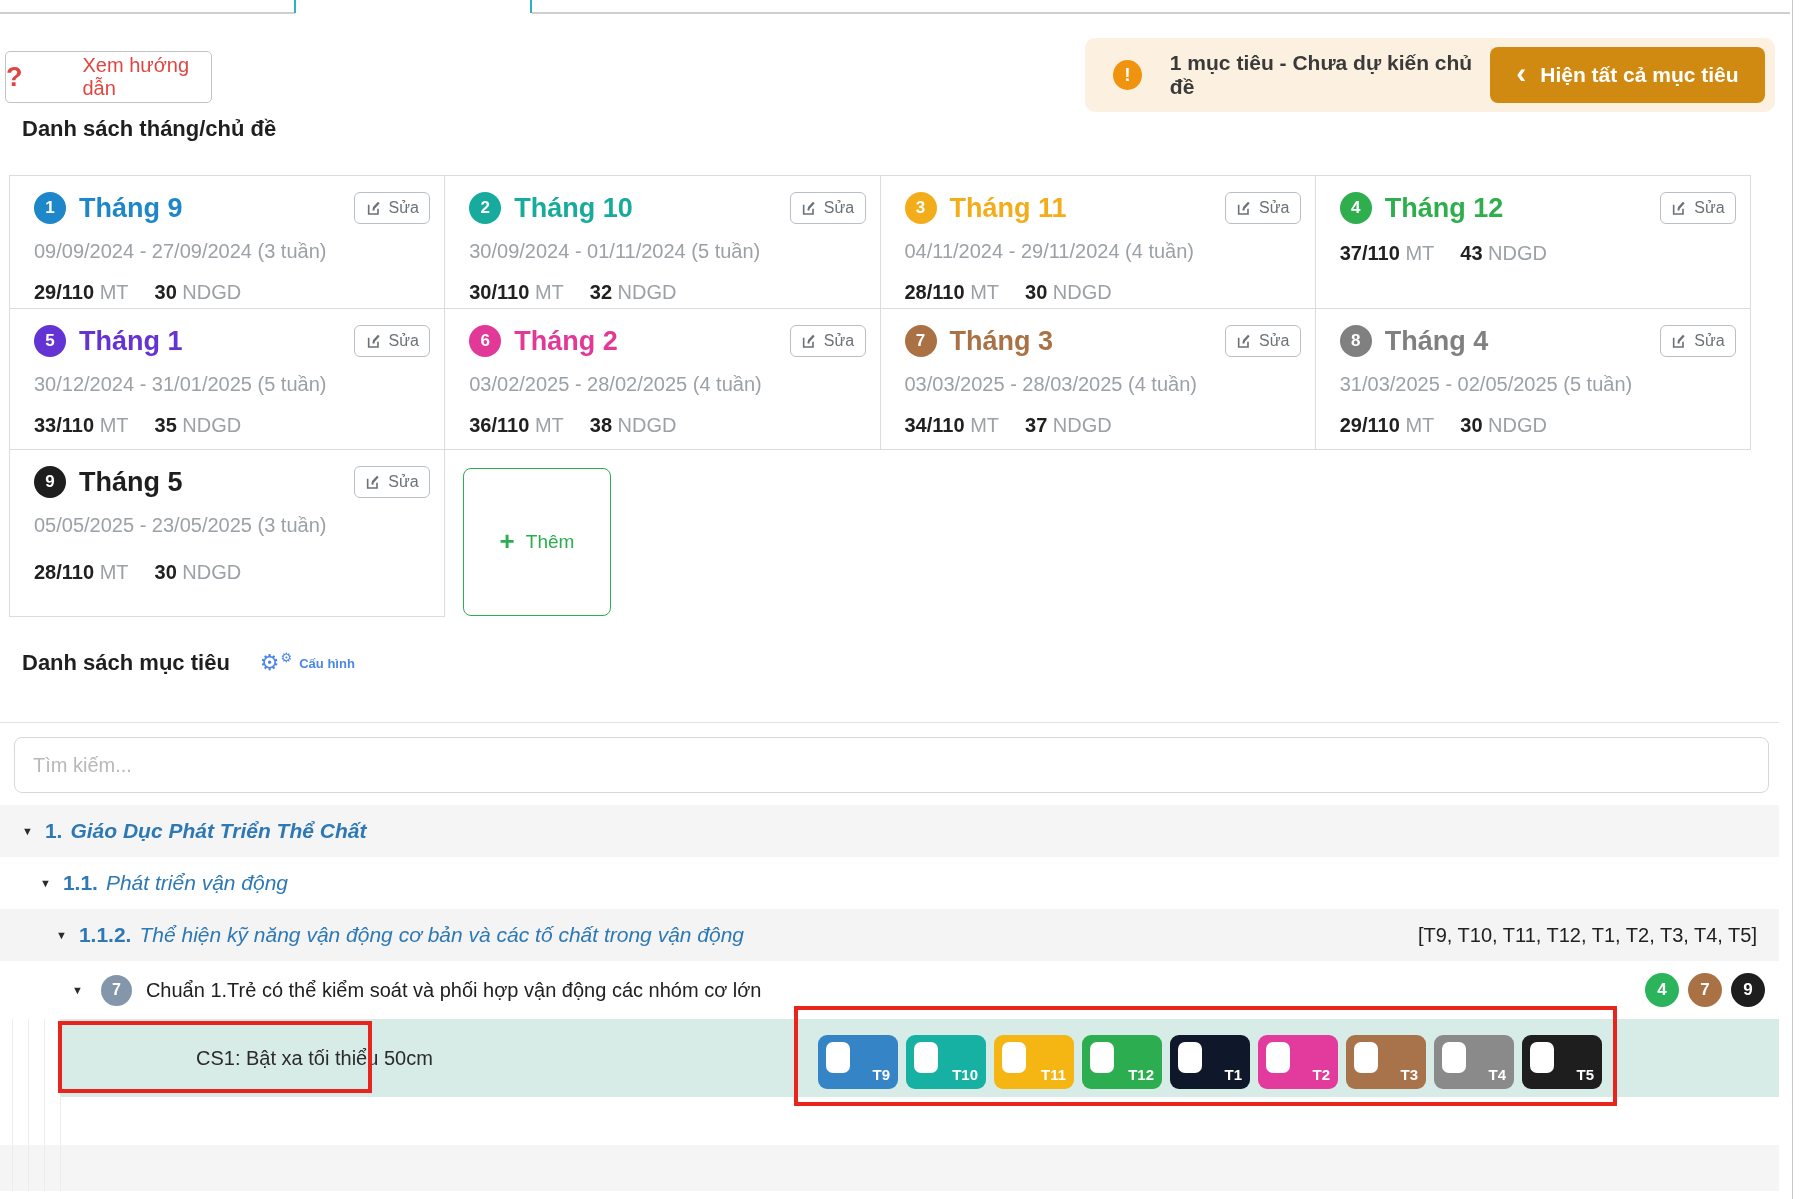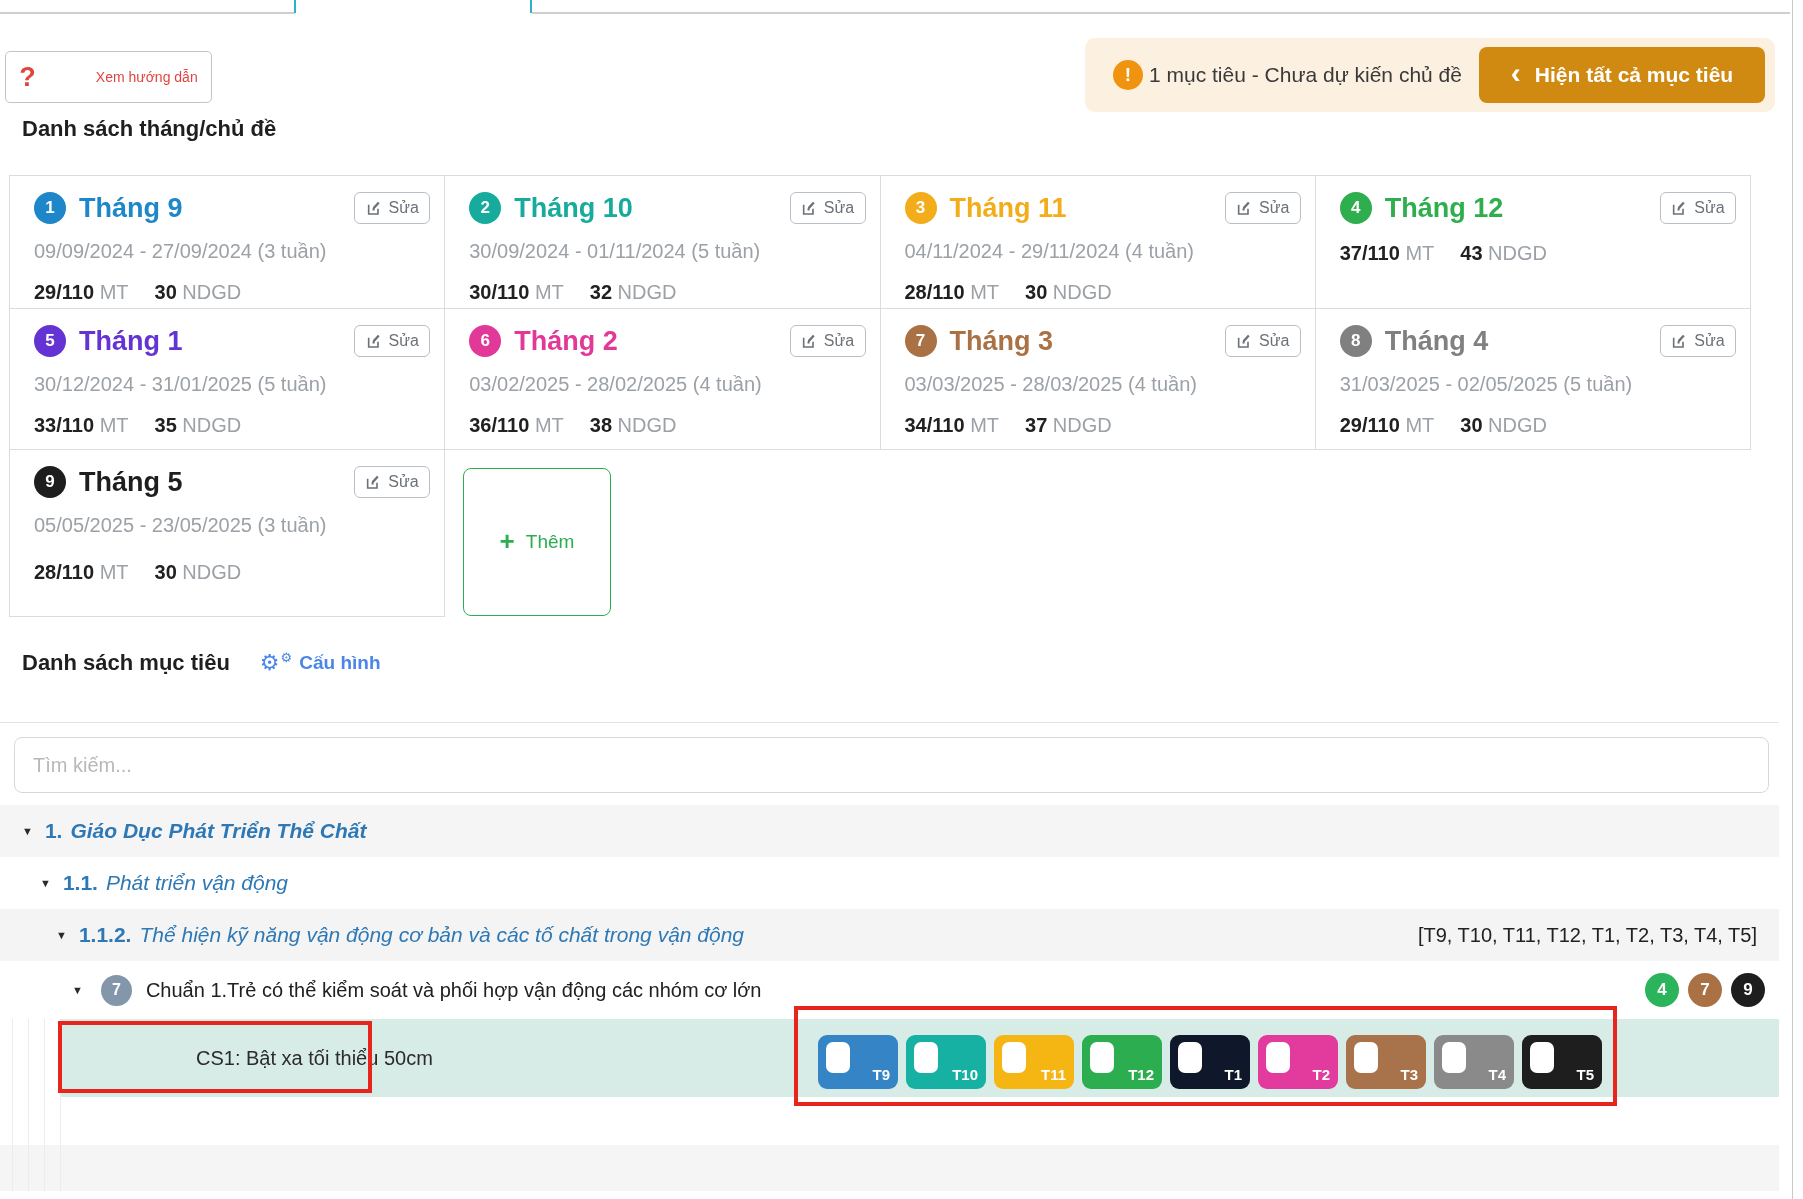--- a/index.html
+++ b/index.html
@@ -8,28 +8,28 @@
 
   
   .tabline { position:absolute; top:12px; height:2px; background:#cfcfcf; }
   .tabedge { position:absolute; top:0; width:2px; height:13px; background:#2ab3c4; }
 
   
   .guide-btn { position:absolute; left:5px; top:51px; width:207px; height:52px; background:#fff;
     border:1px solid #c3c3c3; border-radius:5px; display:flex; align-items:center; justify-content:center;
     gap:16px; cursor:pointer; }
   .guide-q { color:#e04540; font-size:27px; font-weight:bold; }
-  .guide-label { color:#e04540; font-size:14px;margin-left:44px; }
+  .guide-label { color:#e04540; font-size:20px;margin-left:44px; }
 
   
   .alert { position:absolute; left:1085px; top:38px; width:690px; height:74px; background:#fcf0e1;
     border-radius:10px; display:flex; align-items:center; padding-left:28px; }
   .alert-icon { width:30px; height:30px; border-radius:50%; background:#f0940f; color:#fff;
     font-weight:bold; font-size:19px; display:flex; align-items:center; justify-content:center; }
-  .alert-text { margin-left:6px; font-size:21px; font-weight:normal; color:#3a3a3a; }
+  .alert-text { margin-left:28px; font-size:21px; font-weight:bold; color:#3a3a3a; }
   .alert-btn { margin-left:auto; margin-right:10px; width:286px; height:56px; background:#d08a12;
     border:none; border-radius:8px; color:#fff; font-weight:bold; font-size:21px; display:flex;
     align-items:center; justify-content:center; gap:14px; cursor:pointer; font-family:inherit; }
   .alert-chevron { font-size:30px; font-weight:bold; line-height:0; margin-top:-5px; }
 
   .section-title { position:absolute; font-size:22px; font-weight:bold; color:#1f1f1f; }
 
   
   .grid-row { position:absolute; left:9px; width:1742px; display:flex; }
   .card { flex:1; background:#fff; border:1px solid #dcdcdc; padding:16px 14px 0 24px; position:relative; }
@@ -52,21 +52,21 @@
     border:1px solid #2cae50; border-radius:8px; display:flex; align-items:center; justify-content:center;
     gap:11px; cursor:pointer; }
   .add-plus { color:#2cae50; font-size:26px; font-weight:bold; line-height:1; margin-top:-3px; }
   .add-label { color:#2cae50; font-size:19px; }
 
   
   .obj-header { position:absolute; left:22px; top:650px; display:flex; align-items:center; gap:30px; }
   .config-link { display:flex; align-items:center; gap:7px; cursor:pointer; }
   .gear-big { color:#4a86e8; font-size:22px; line-height:1; }
   .gear-small { color:#4a86e8; font-size:13px; line-height:1; margin-left:-6px; margin-top:-12px; }
-  .config-label { color:#4a86e8; font-size:19px; font-weight:bold; }
+  .config-label { color:#4a86e8; font-size:13px; font-weight:bold; }
 
   .panel-top { position:absolute; left:0; top:722px; width:1779px; border-top:1px solid #e3e3e3; }
 
   .search-input { position:absolute; left:14px; top:737px; width:1755px; height:56px; border:1px solid #d8d8d8;
     border-radius:8px; font-size:20px; padding:0 18px; color:#444; font-family:inherit; outline:none; }
   .search-input::placeholder { color:#b8b8b8; }
 
   
   .tree { position:absolute; left:0; top:805px; width:1779px; }
   .trow { position:relative; width:100%; display:flex; align-items:center; }

